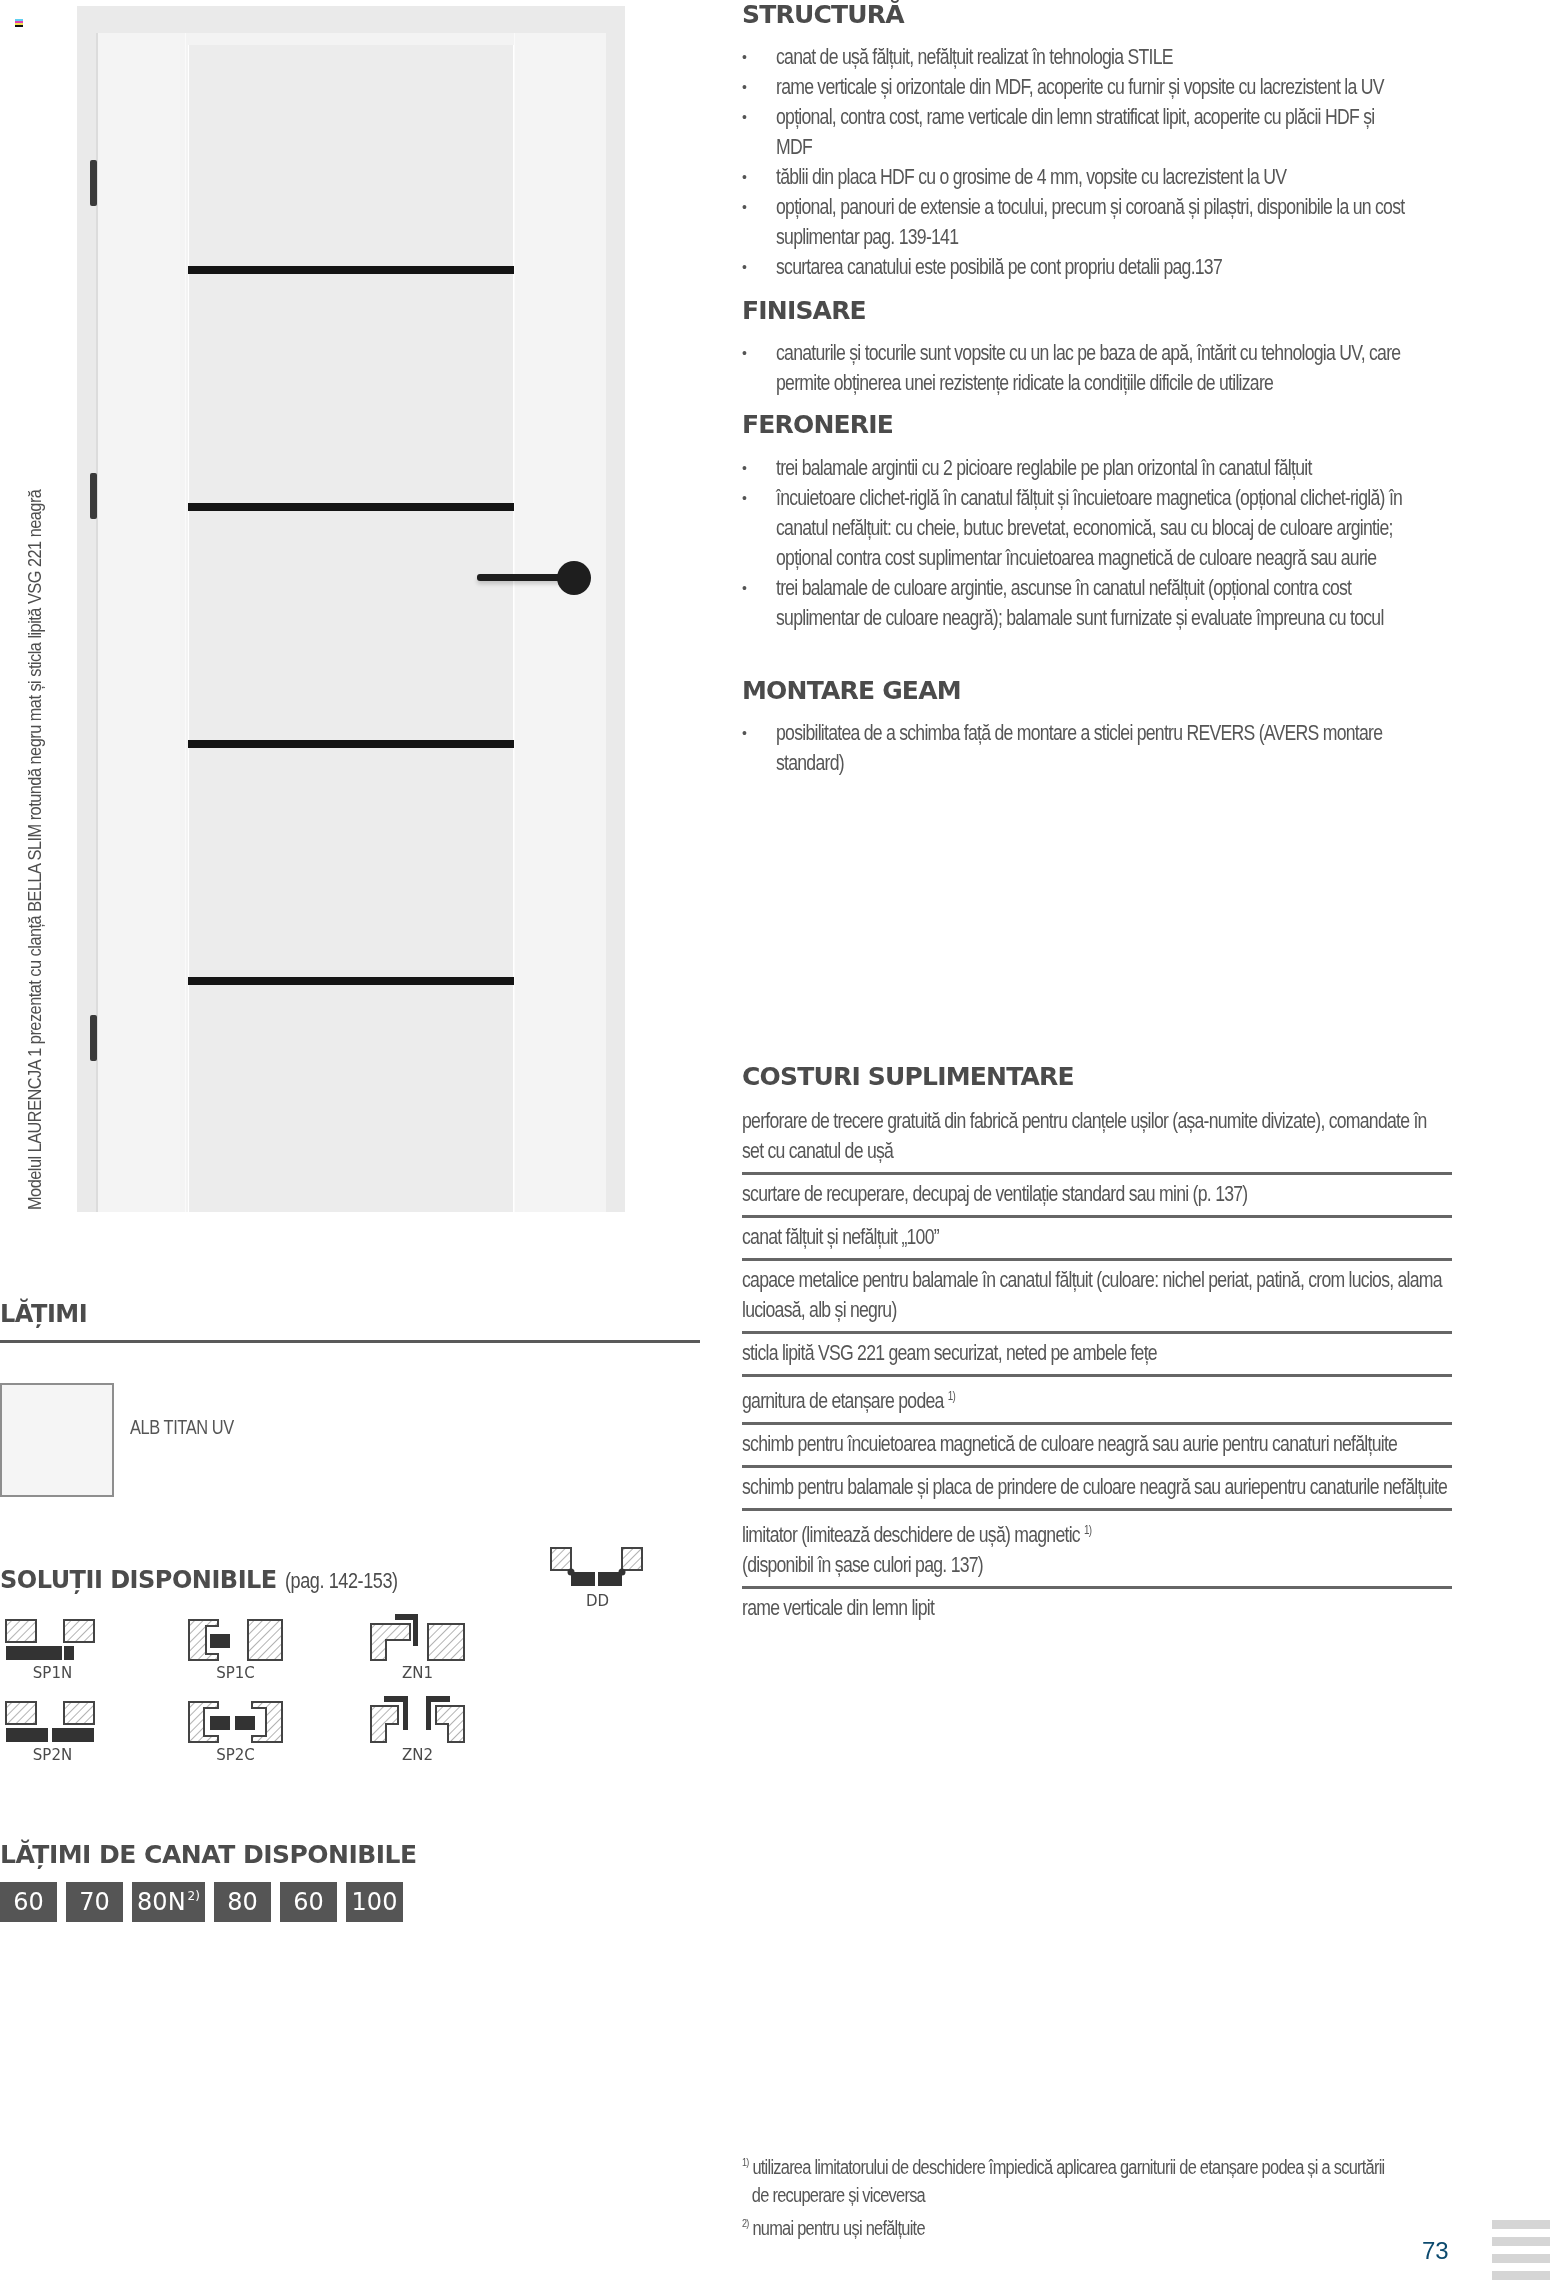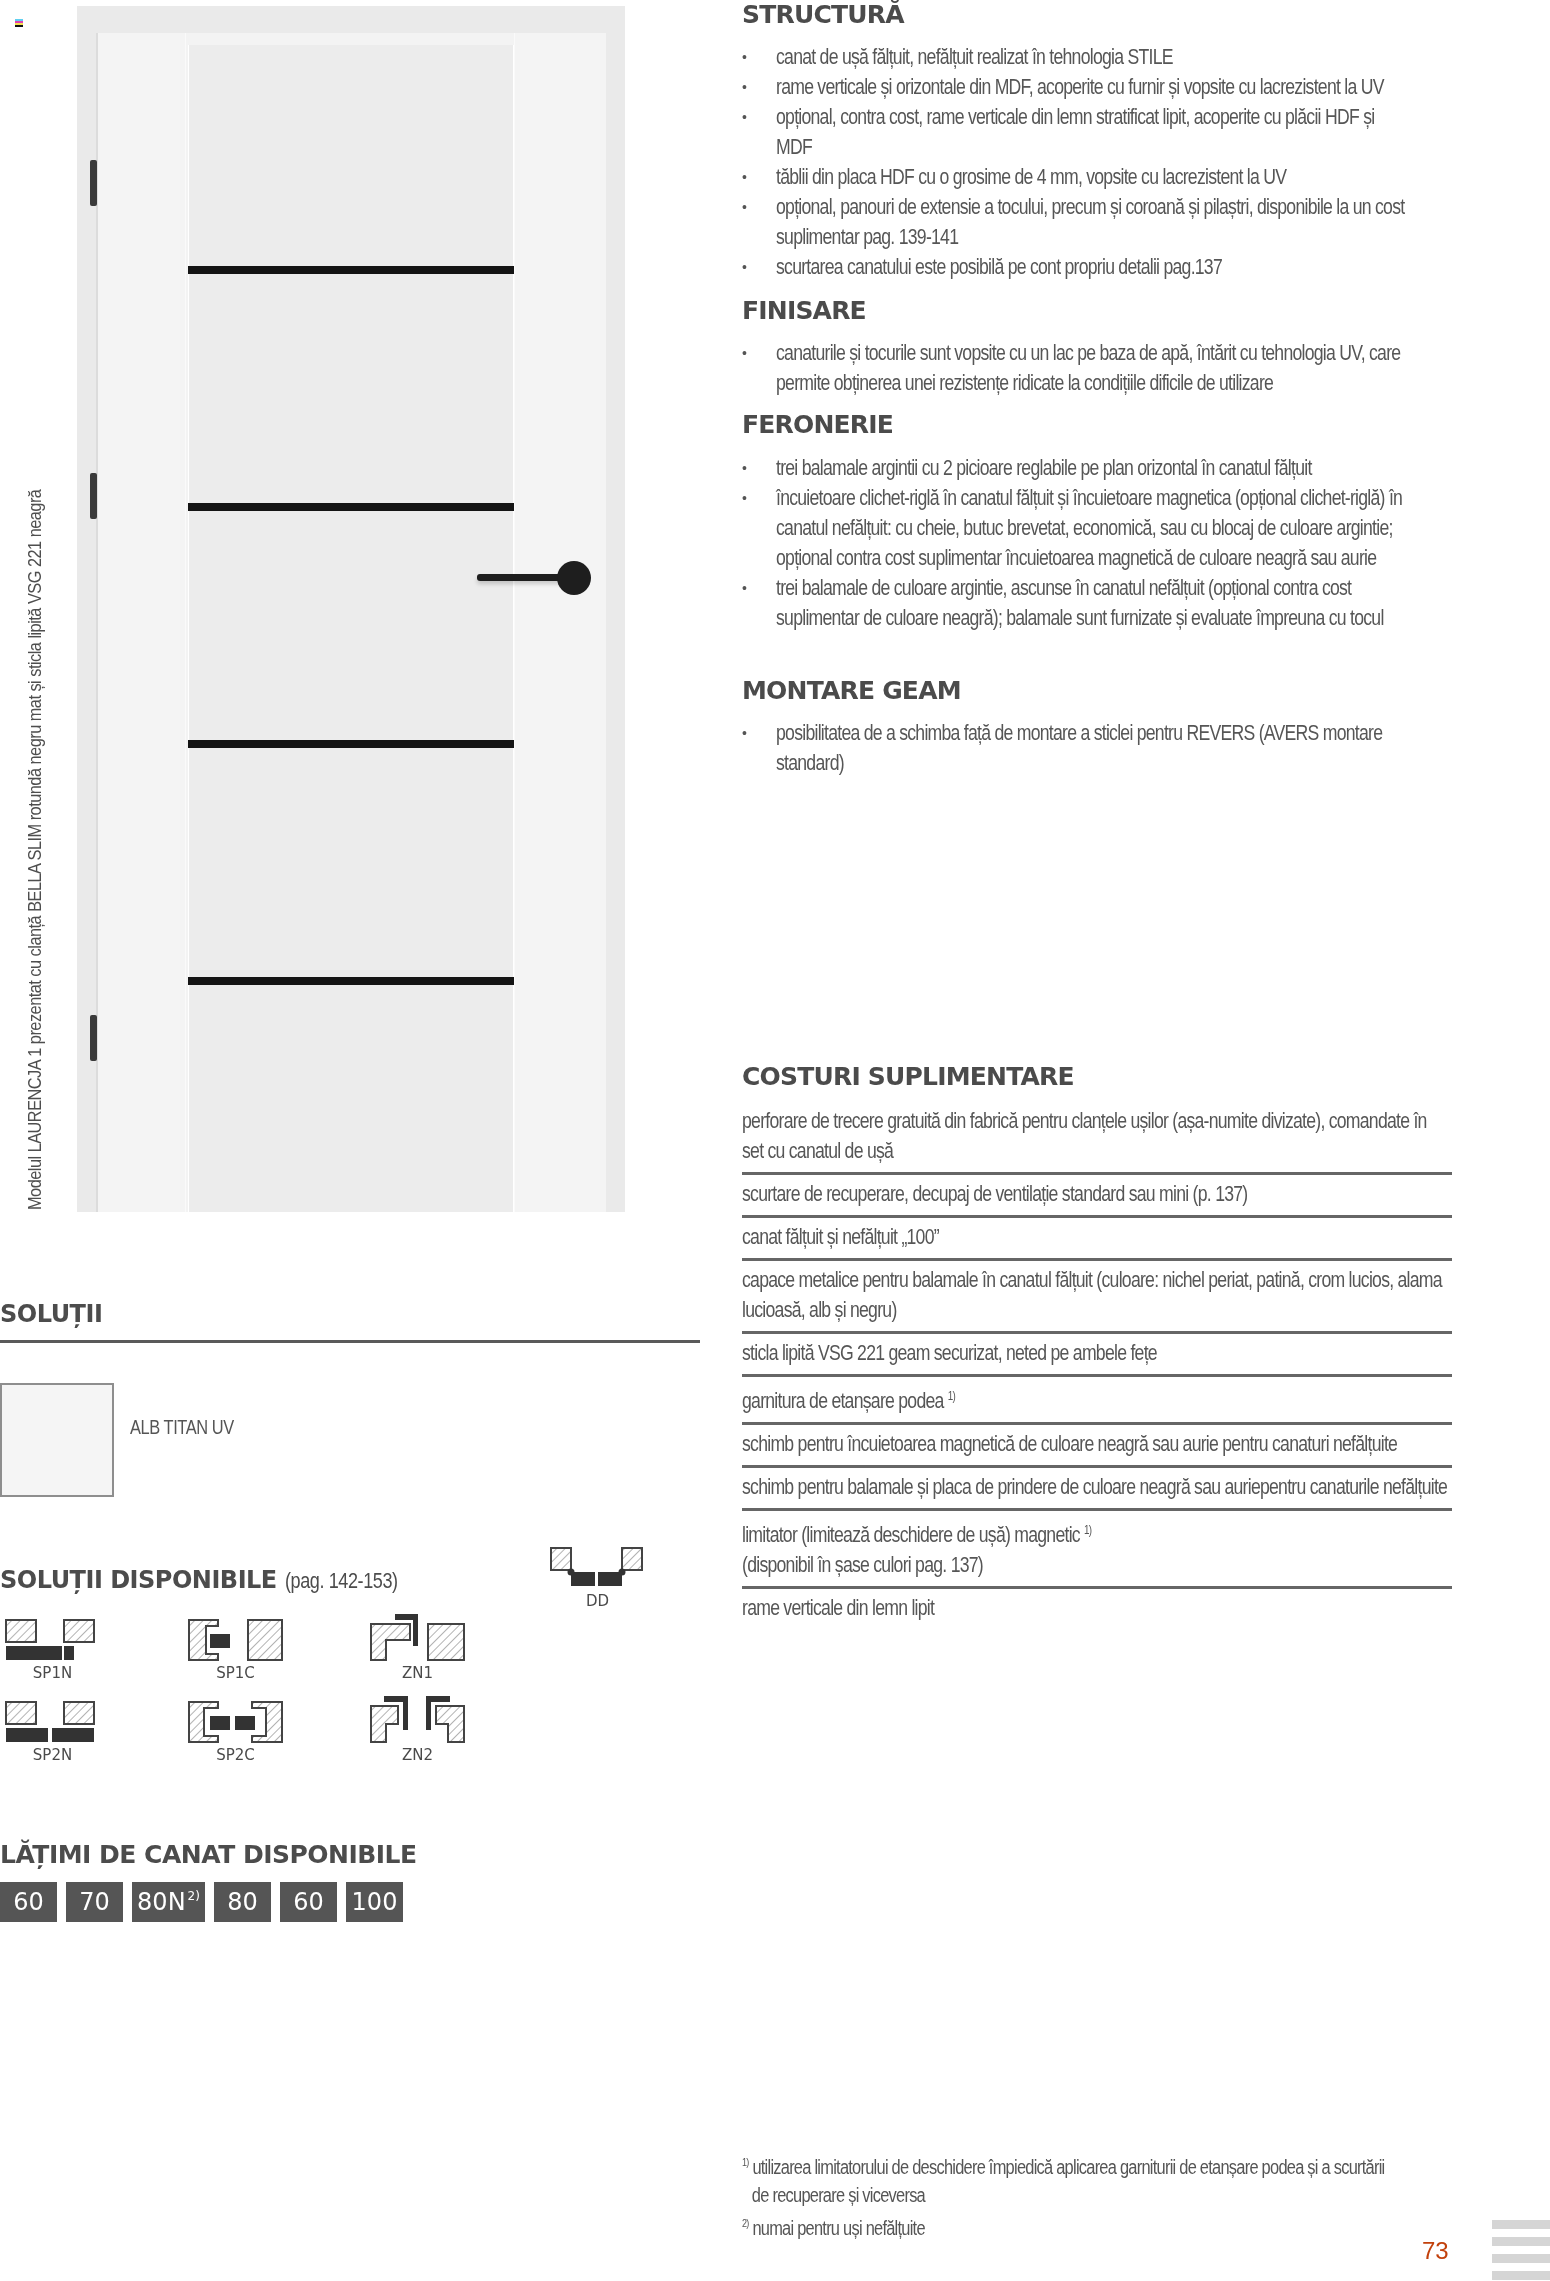--- a/index.html
+++ b/index.html
@@ -53,21 +53,21 @@
   .cost-row { border-bottom: 3px solid #666; font-size: 21.5px; line-height: 30px; color: #565656; padding: 4px 0 6px 0; letter-spacing: -0.9px; }
   .cost-row:last-child { border-bottom: none; }
   .cost-row .txt { display: inline-block; width: 860px; transform: scaleX(0.82); transform-origin: 0 0; }
   .cost-row sup { font-size: 12px; }
 
   .footnotes { position: absolute; left: 742px; top: 2148px; font-size: 20px; line-height: 28px; color: #555; letter-spacing: -0.9px; }
   .footnotes .fn { display: block; width: 900px; transform: scaleX(0.82); transform-origin: 0 0; }
   .footnotes sup { font-size: 11px; }
   .footnotes .indent { padding-left: 12px; }
 
-  .page-number { position: absolute; left: 1422px; top: 2237px; font-size: 24px; color: #c2410c; font-family: "Liberation Sans", sans-serif; }
+  .page-number { position: absolute; left: 1422px; top: 2237px; font-size: 24px; color: #0c4a6e; font-family: "Liberation Sans", sans-serif; }
   .page-stripes { position: absolute; left: 1492px; top: 2220px; width: 58px; }
   .page-stripes span { display: block; height: 9px; background: #d5d5d5; margin-bottom: 8px; }
 </style>
 </head>
 <body>
 
 <div class="cmyk-mark">
   <span style="background:#5fd0f0"></span>
   <span style="background:#e040b0"></span>
   <span style="background:#f5e050"></span>
@@ -90,21 +90,21 @@
     <div class="hinge" style="top:127px"></div>
     <div class="hinge" style="top:440px"></div>
     <div class="hinge" style="top:982px"></div>
     <div class="handle-lever"></div>
     <div class="handle-rose"></div>
   </div>
 </div>
 
 <div class="vertical-caption">Modelul LAURENCJA 1 prezentat cu clanță BELLA SLIM rotundă negru mat și sticla lipită VSG 221 neagră</div>
 
-<div class="h-title lacuite-title">SOLUȚII</div>
+<div class="h-title lacuite-title">LĂȚIMI</div>
 <div class="lacuite-rule"></div>
 <div class="swatch"></div>
 <div class="swatch-label">ALB TITAN UV</div>
 
 <div class="h-title solutii-title">
   <span>SOLUȚII DISPONIBILE</span>
   <span class="pag">(pag. 142-153)</span>
 </div>
 
 <svg width="0" height="0" style="position:absolute">

